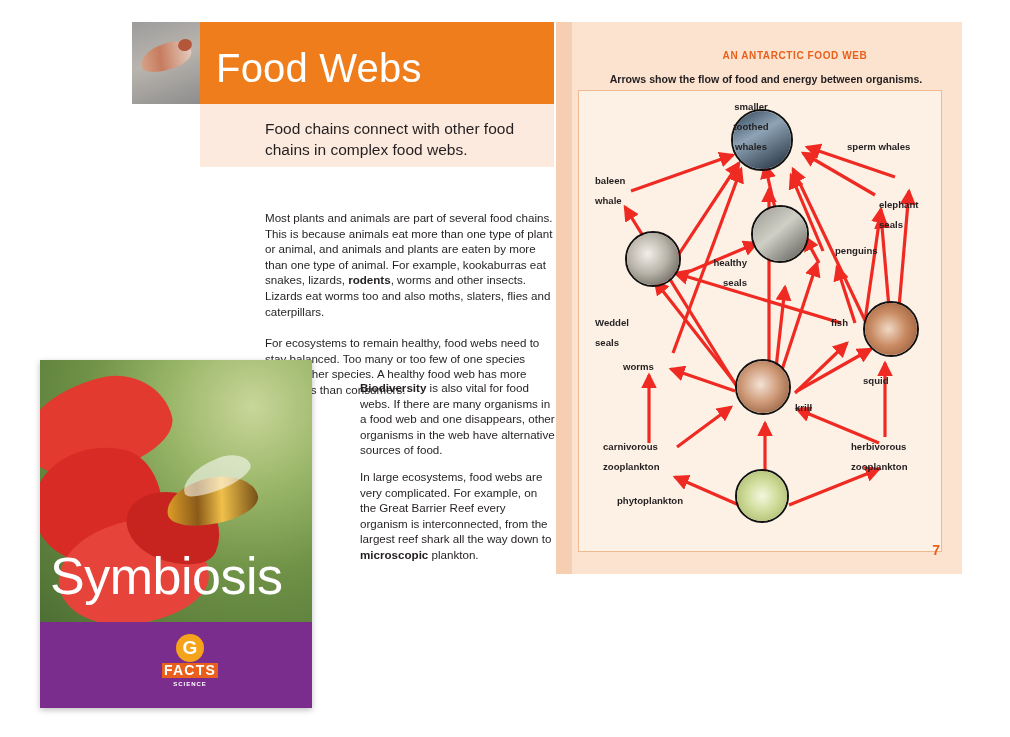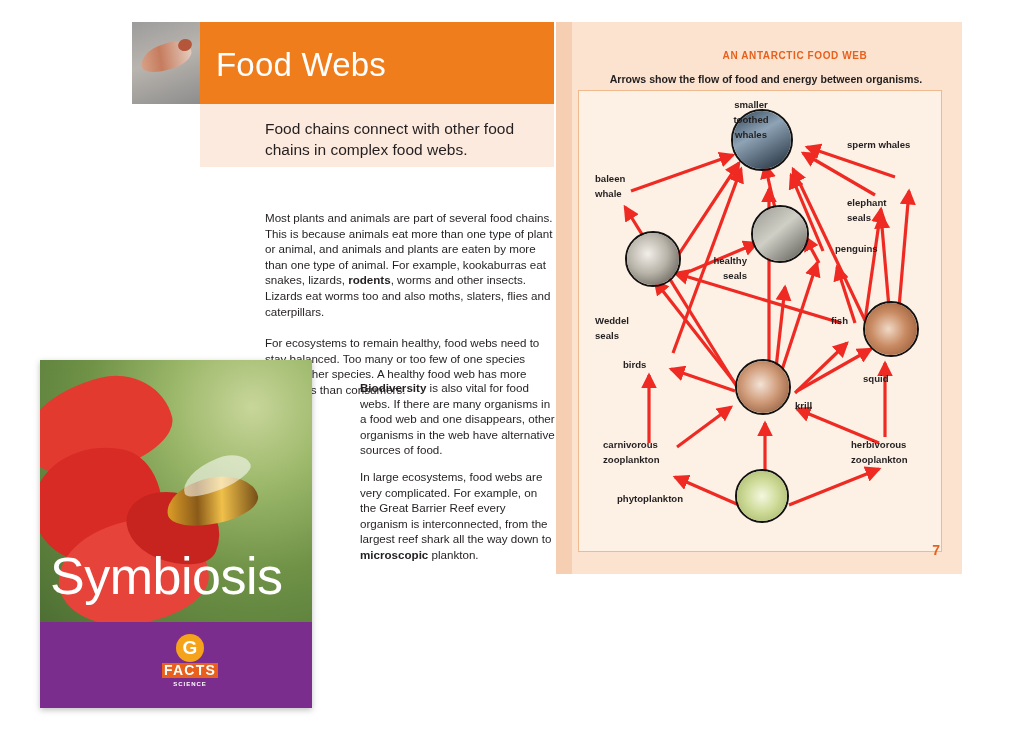--- a/index.html
+++ b/index.html
@@ -65,21 +65,21 @@
     width: 14px;
     height: 12px;
     background: #b4563a;
     border-radius: 50%;
     transform: rotate(-18deg);
   }
   #page-title {
     position: absolute;
     left: 84px;
     top: 24px;
-    font-size: 33px;
+    font-size: 40px;
     color: #ffffff;
     font-weight: 400;
     letter-spacing: .2px;
   }
 
   
   #subhead-band {
     position: absolute;
     left: 68px;
     top: 82px;
@@ -193,21 +193,21 @@
     overflow: hidden;
     box-sizing: border-box;
   }
   .node .fill { width: 100%; height: 100%; }
 
   .lbl {
     position: absolute;
     font-size: 9.6px;
     font-weight: 700;
     color: #231f20;
-    line-height: 15px;
+    line-height: 20px;
     white-space: pre-line;
   }
   .lbl.c { text-align: center; }
   .lbl.r { text-align: right; }
 
   svg#arrows {
     position: absolute;
     left: 0;
     top: 0;
     width: 362px;
@@ -453,29 +453,29 @@
       <div class="node" style="left:156px; top:378px; width:54px; height:54px;">
         <div class="fill" style="background:radial-gradient(circle at 50% 50%,#f4f7e0 0%,#cfdc9a 45%,#9fb060 100%);"></div>
       </div>
 
       <div class="lbl c" style="left:126px; top:6px; width:92px;">smaller
 toothed
 whales</div>
       <div class="lbl" style="left:268px; top:46px; width:94px;">sperm whales</div>
       <div class="lbl" style="left:16px; top:80px; width:60px;">baleen
 whale</div>
-      <div class="lbl" style="left:268px; top:104px; width:70px;">elephant
+      <div class="lbl" style="left:300px; top:104px; width:70px;">elephant
 seals</div>
       <div class="lbl" style="left:244px; top:150px; width:60px;margin-left:12px;">penguins</div>
       <div class="lbl r" style="left:96px; top:162px; width:72px;">healthy
 seals</div>
       <div class="lbl" style="left:16px; top:222px; width:64px;">Weddel
 seals</div>
       <div class="lbl" style="left:252px; top:222px; width:40px;">fish</div>
-      <div class="lbl" style="left:44px; top:266px; width:46px;">birds</div>
+      <div class="lbl" style="left:44px; top:266px; width:46px;">worms</div>
       <div class="lbl" style="left:284px; top:280px; width:46px;">squid</div>
       <div class="lbl" style="left:216px; top:307px; width:40px;">krill</div>
       <div class="lbl" style="left:24px; top:346px; width:84px;">carnivorous
 zooplankton</div>
       <div class="lbl" style="left:272px; top:346px; width:86px;">herbivorous
 zooplankton</div>
       <div class="lbl" style="left:38px; top:400px; width:96px;">phytoplankton</div>
 
     </div>
 

